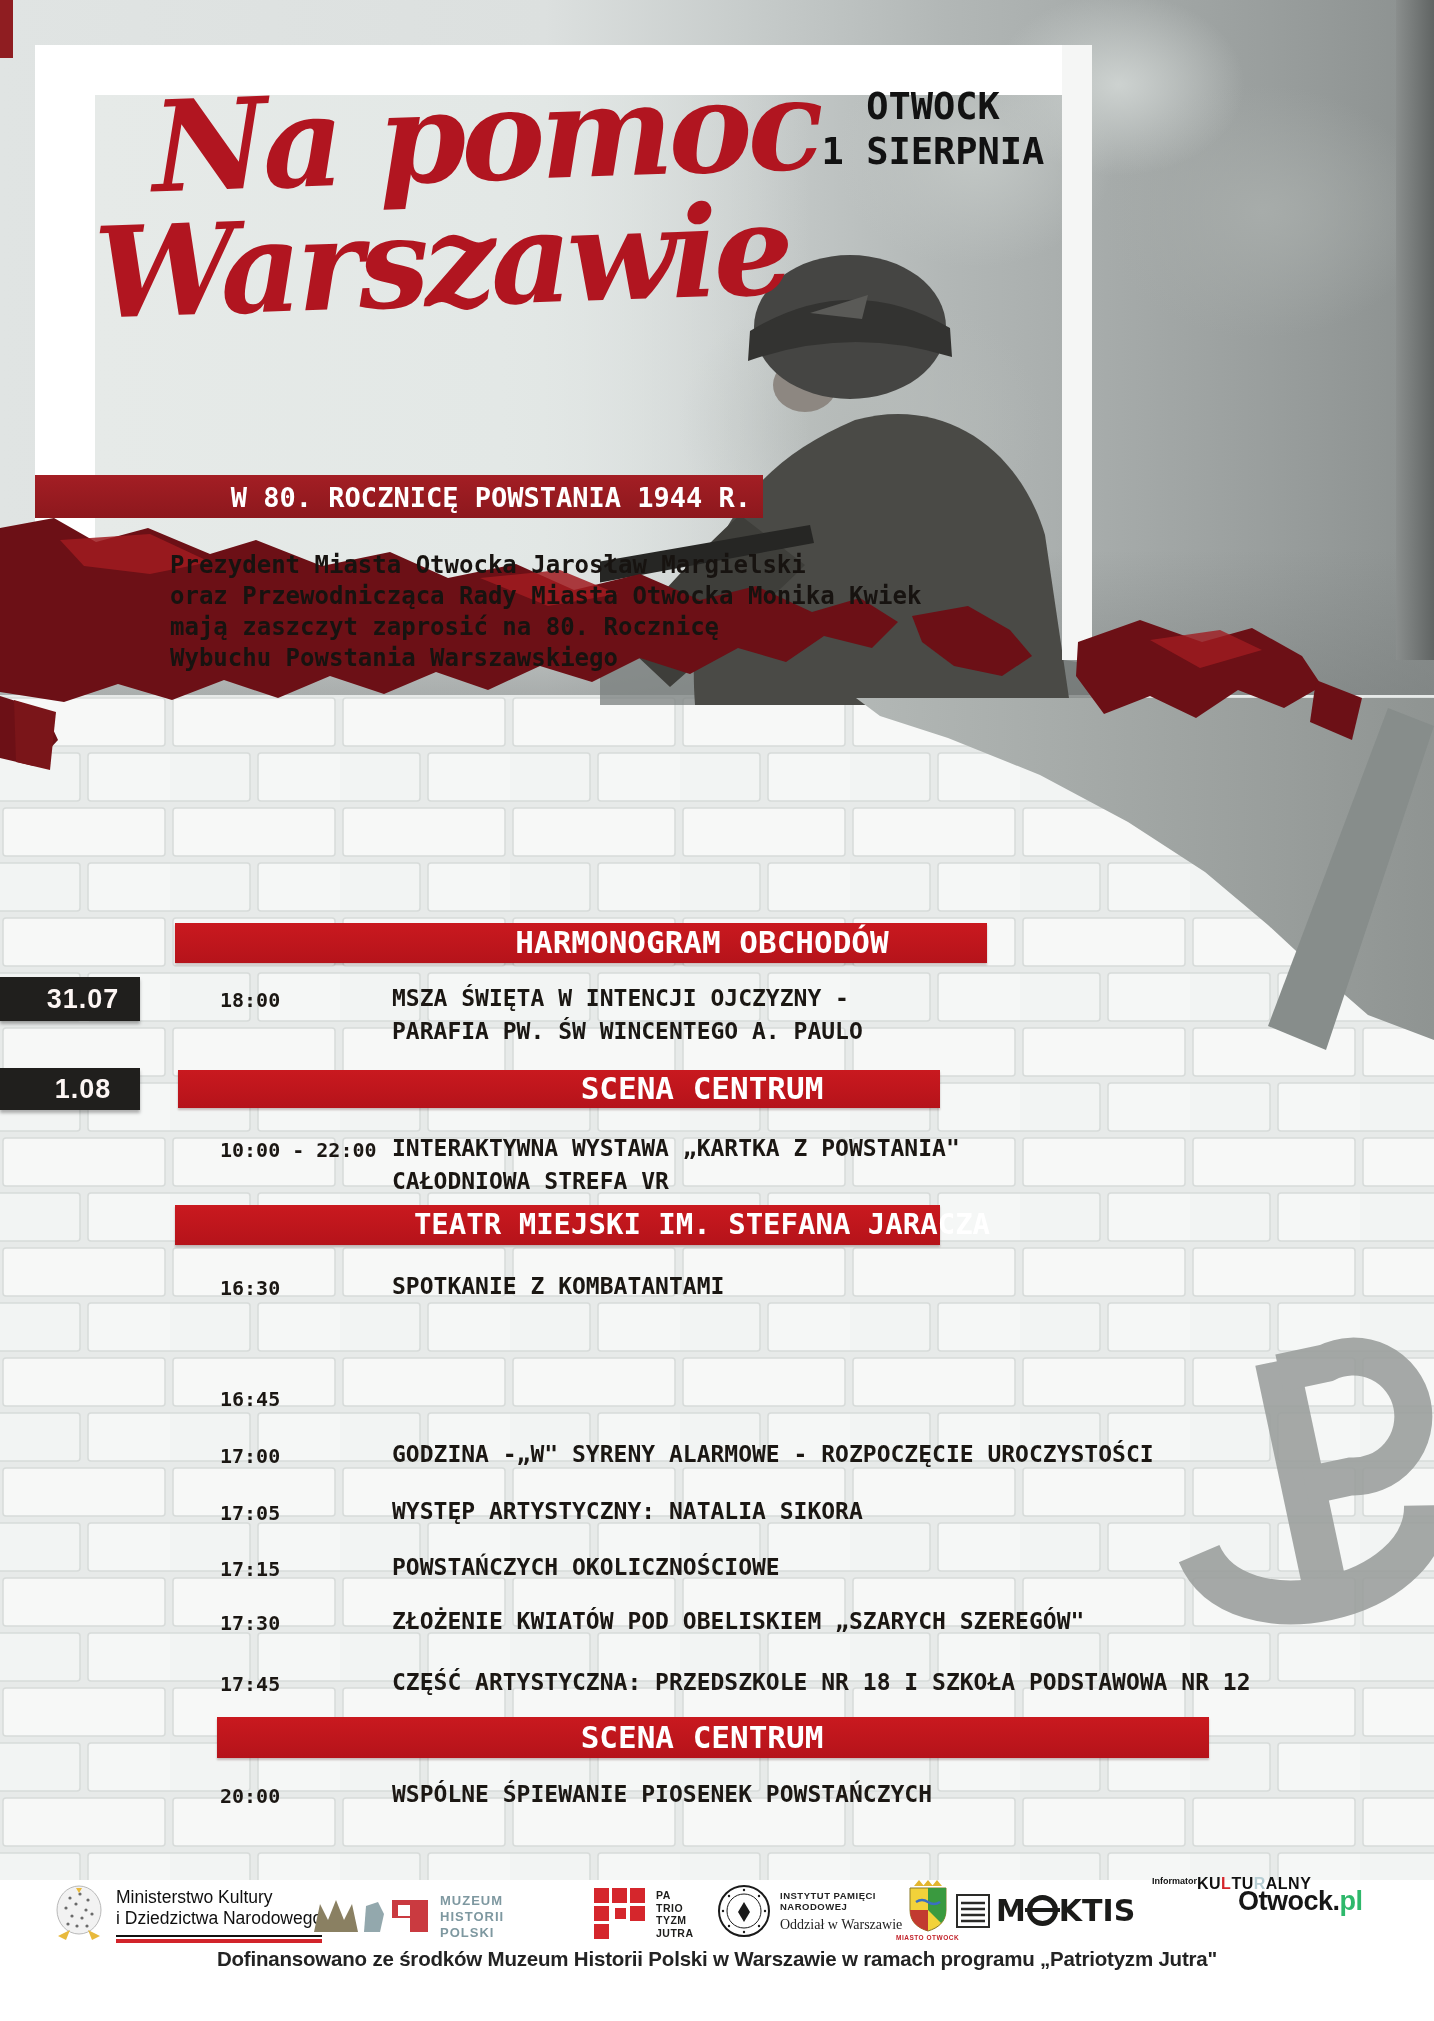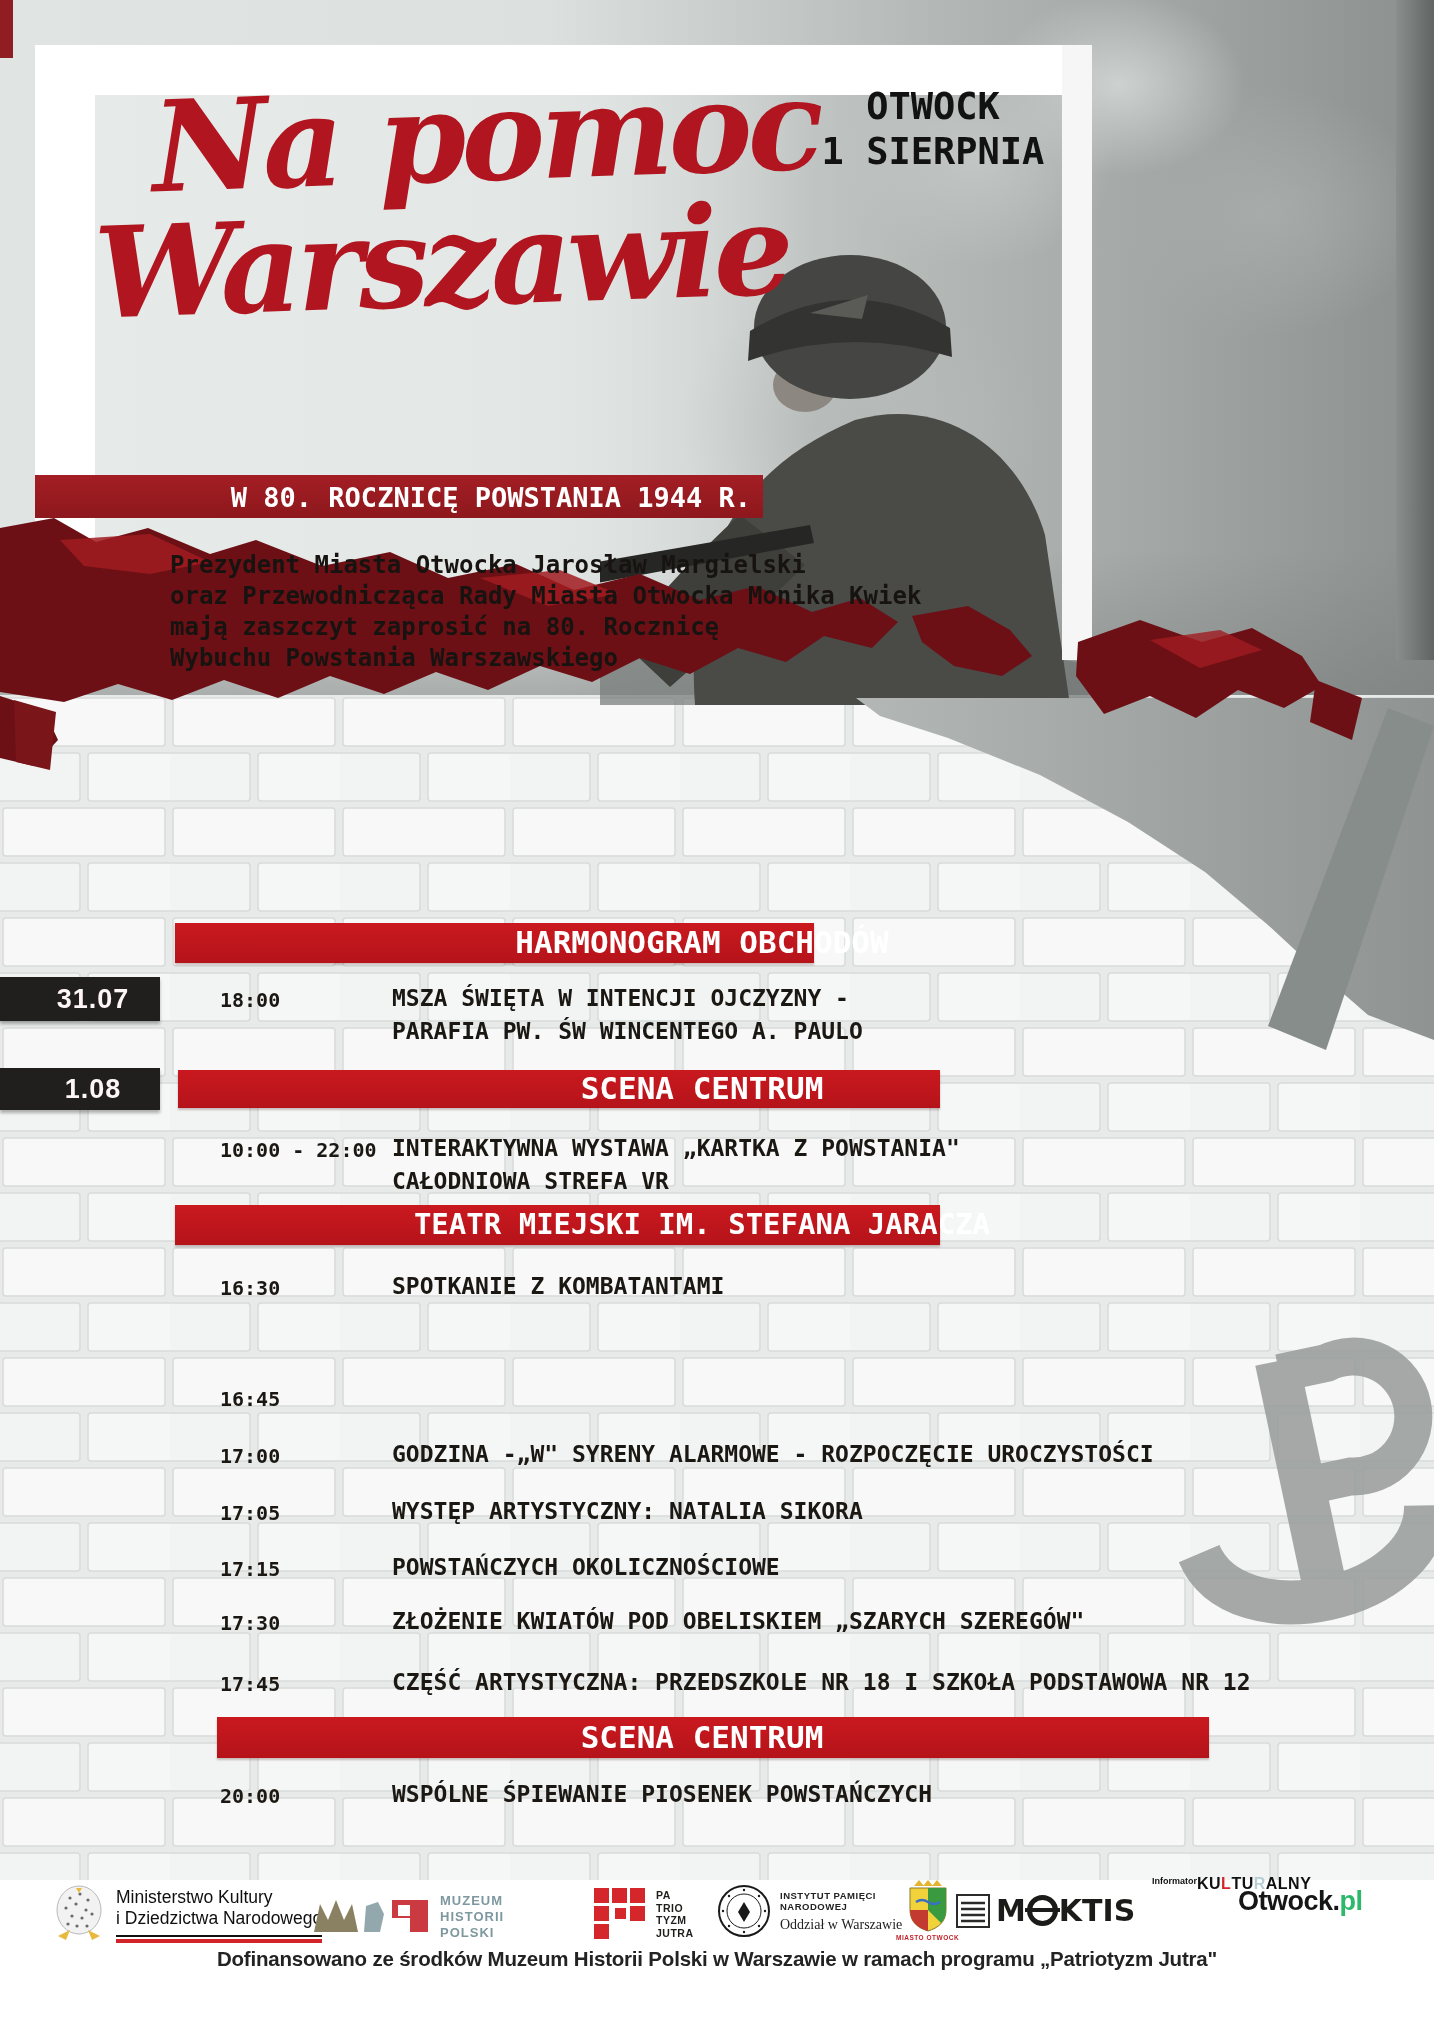--- a/index.html
+++ b/index.html
@@ -50,21 +50,21 @@
   
   #bricks{left:0;top:695px;z-index:1;}
   #transition{left:0;top:470px;z-index:5;pointer-events:none;}
   #kotwica{left:1148px;top:1318px;z-index:2;}
 
   
   .band{position:absolute;z-index:6;background:linear-gradient(180deg,#c9191f,#b5131a);
     box-shadow:0 2px 2px rgba(60,10,10,.25);}
   .blabel{position:absolute;top:50%;transform:translate(-50%,-52%);color:#fff;white-space:nowrap;
     font-family:"DejaVu Sans Mono","Liberation Mono",monospace;font-weight:bold;}
-  .datebox{position:absolute;left:0;width:160px;z-index:6;background:#201f1d;color:#fdf6f4;
+  .datebox{position:absolute;left:0;width:140px;z-index:6;background:#201f1d;color:#fdf6f4;
     display:flex;align-items:center;justify-content:center;box-sizing:border-box;padding-left:26px;
     font-family:"Liberation Sans",sans-serif;font-weight:bold;font-size:27px;letter-spacing:1px;
     box-shadow:0 3px 3px rgba(40,40,40,.35);}
   .sched-time{position:absolute;left:220px;z-index:7;color:#1b1713;white-space:nowrap;
     font-family:"DejaVu Sans Mono","Liberation Mono",monospace;font-weight:bold;font-size:20px;line-height:33px;}
   .sched-text{position:absolute;left:392px;z-index:7;color:#1b1713;white-space:nowrap;
     font-family:"DejaVu Sans Mono","Liberation Mono",monospace;font-weight:bold;font-size:23px;line-height:33px;}
 
   
   .logo{position:absolute;z-index:8;display:flex;align-items:center;}
@@ -176,21 +176,21 @@
     <path d="M0,226 L44,240 L58,270 L34,296 L0,288 Z" fill="#6c1016"></path>
     <path d="M14,230 L56,242 L50,300 L16,292 Z" fill="#7a1519"></path>
     <path d="M912,146 L968,136 L1010,160 L1032,186 L1002,206 L954,196 L922,172 Z" fill="#6c1016"></path>
     <path d="M1078,172 L1140,150 L1202,172 L1252,158 L1302,186 L1322,216 L1284,238 L1238,220 L1196,248 L1150,226 L1104,244 L1076,206 Z" fill="#6c1016"></path>
     <path d="M1316,210 L1362,228 L1352,270 L1310,252 Z" fill="#6c1016"></path>
     <path d="M60,70 L150,64 L210,92 L150,104 L84,96 Z" fill="#a01b20" opacity=".85"></path>
     <path d="M480,108 L560,100 L618,124 L548,136 Z" fill="#a01b20" opacity=".85"></path>
     <path d="M1150,170 L1220,160 L1262,180 L1200,198 Z" fill="#a01b20" opacity=".8"></path>
   </svg>
 
-  <div class="band" style="left:175px;top:923px;width:639px;height:40px;">
+  <div class="band" style="left:175px;top:923px;width:812px;height:40px;">
     <span class="blabel" style="left:527px;font-size:31px;">HARMONOGRAM OBCHODÓW</span>
   </div>
   <div class="band" style="left:178px;top:1070px;width:762px;height:38px;">
     <span class="blabel" style="left:524px;font-size:31px;">SCENA CENTRUM</span>
   </div>
   <div class="band" style="left:175px;top:1205px;width:765px;height:40px;">
     <span class="blabel" style="left:527px;font-size:29px;">TEATR MIEJSKI IM. STEFANA JARACZA</span>
   </div>
   <div class="band" style="left:217px;top:1717px;width:992px;height:41px;">
     <span class="blabel" style="left:485px;font-size:31px;">SCENA CENTRUM</span>

